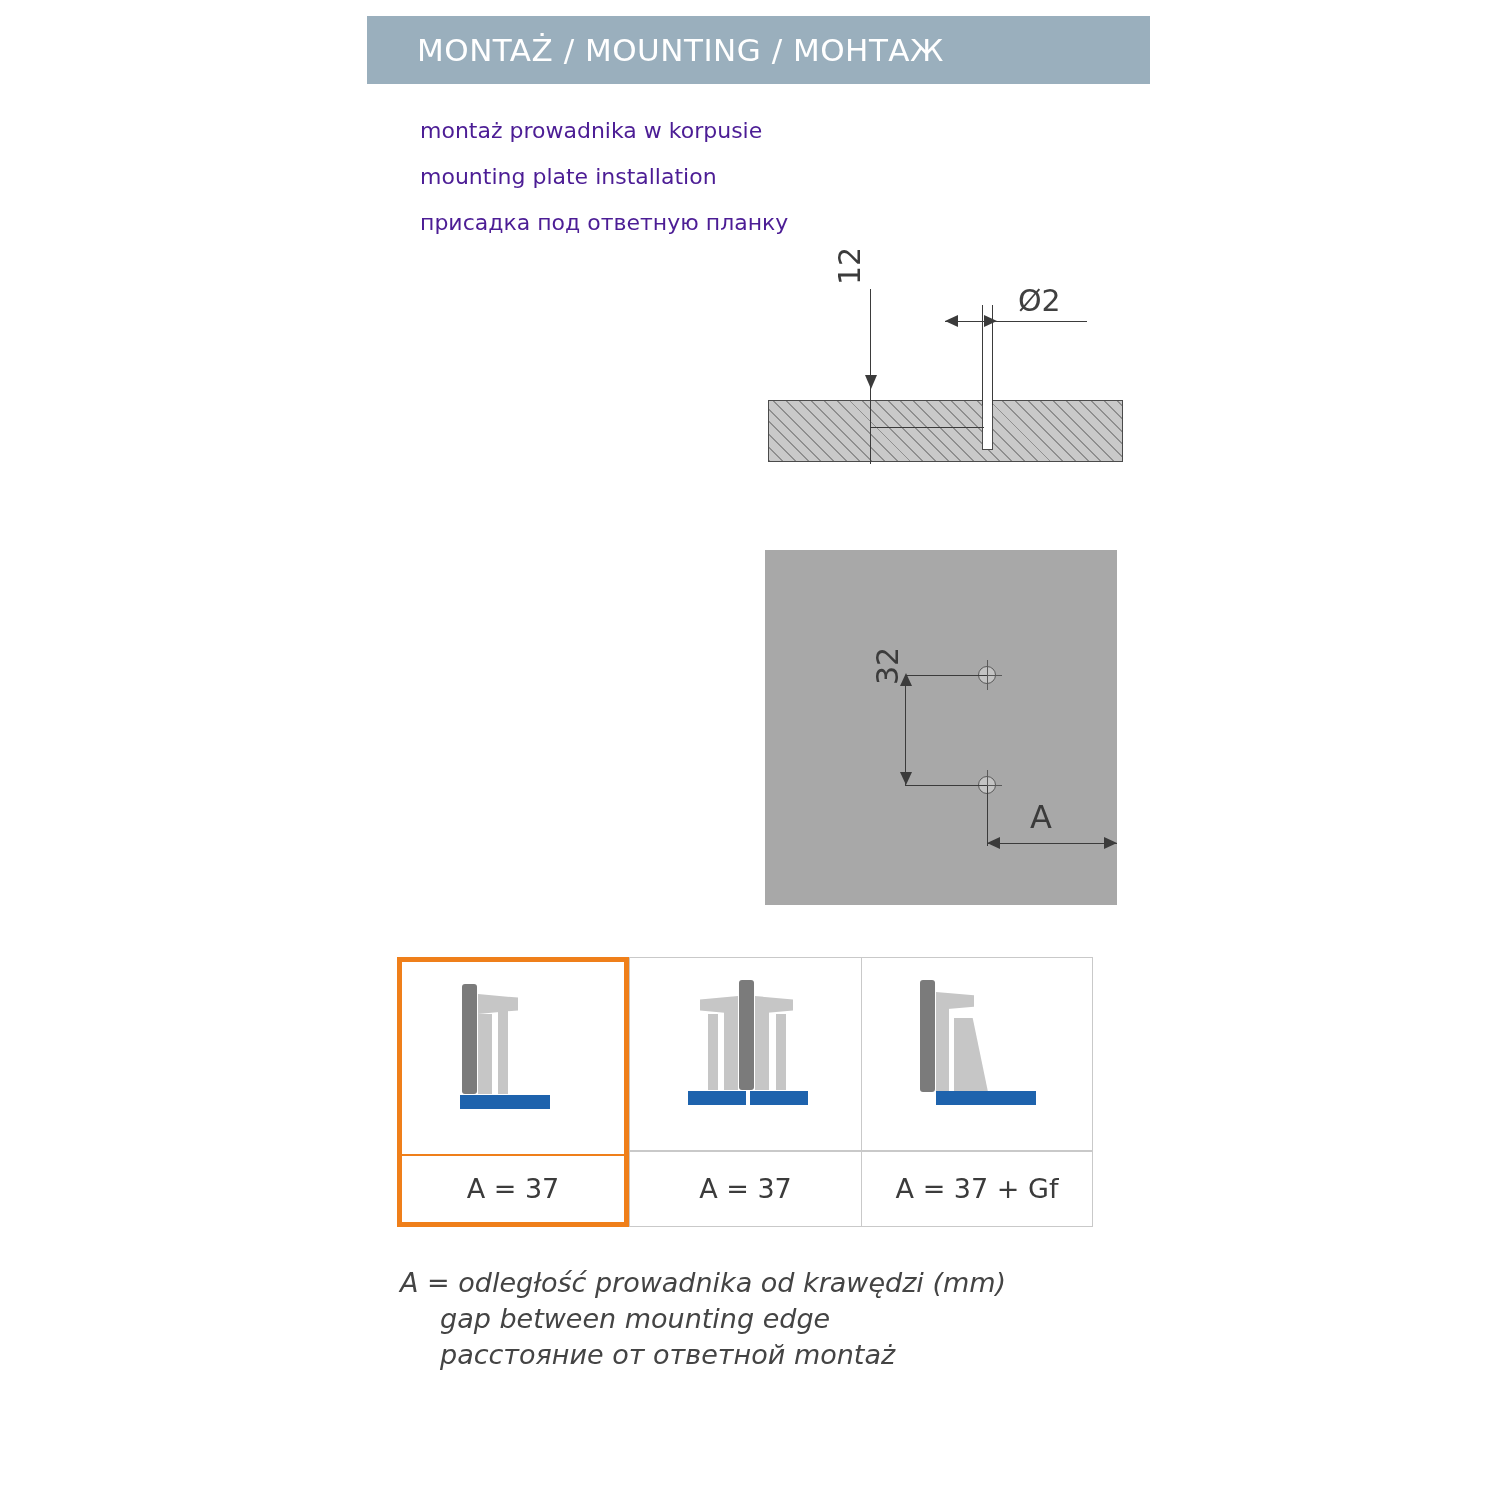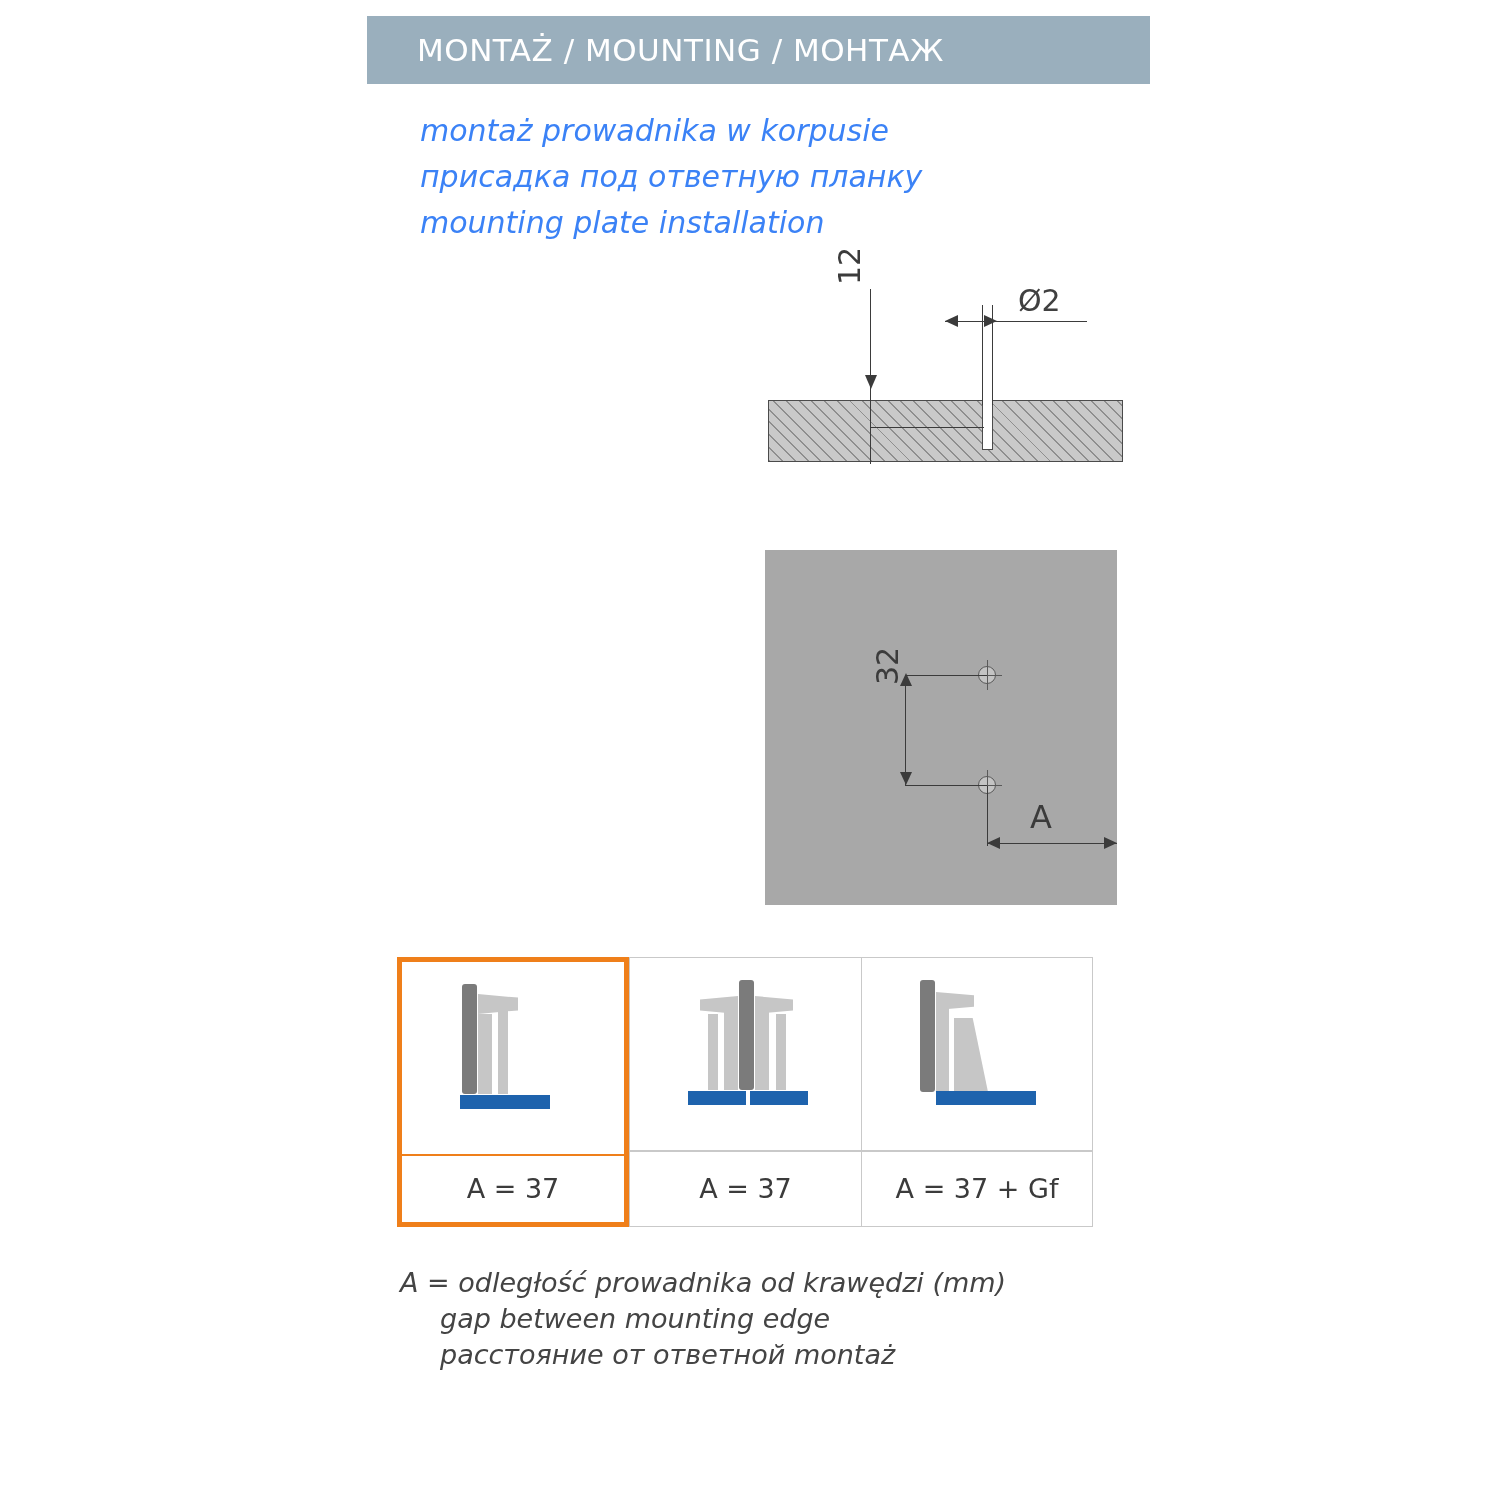--- a/index.html
+++ b/index.html
@@ -36,25 +36,24 @@
   }
 
   
   .intro {
     position: absolute;
     left: 420px;
     top: 108px;
     width: 700px;
   }
   .intro-line {
-    font-size: 30px;
+    font-size: 22px;
     line-height: 46px;
-    color: #3b82f6;
+    color: #4c1d95;
     white-space: nowrap;
-    font-style: italic;
   }
 
   
   .detail1 {
     position: absolute;
     left: 760px;
     top: 275px;
     width: 380px;
     height: 210px;
   }
@@ -383,22 +382,22 @@
 </style>
 </head>
 <body>
 
 <div class="header-bar">
   <div class="header-title">MONTAŻ / MOUNTING / МОНТАЖ</div>
 </div>
 
 <div class="intro">
   <div class="intro-line">montaż prowadnika w korpusie</div>
+  <div class="intro-line">mounting plate installation</div>
   <div class="intro-line">присадка под ответную планку</div>
-  <div class="intro-line">mounting plate installation</div>
 </div>
 
 <div class="detail1">
   <div class="hatch-block"></div>
   <div class="hole-white"></div>
 
   <div class="v-dim-line"></div>
   <div class="v-dim-arrow"></div>
   <div class="inner-dim-line"></div>
   <div class="label-12">12</div>

